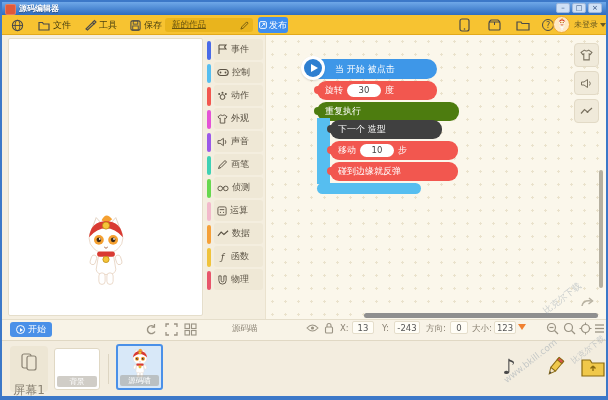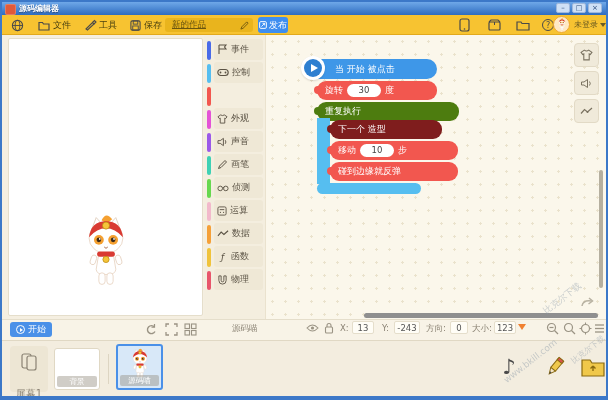--- a/index.html
+++ b/index.html
@@ -29,21 +29,21 @@
   .cat .bar{width:4px;height:19px;border-radius:2px;margin-right:3px;}
   .cat .body{flex:1;height:21px;background:#EFE8D6;border-radius:3px;display:flex;align-items:center;gap:3px;padding-left:3px;font-size:9px;color:#5A5244;}
   .c0{background:#4A6BE8}.c1{background:#56BEF0}.c2{background:#F2574F}.c3{background:#E453D6}
   .c4{background:#9B59E8}.c5{background:#3FD1B4}.c6{background:#67D84F}.c7{background:#F2B9CB}
   .c8{background:#F5A038}.c9{background:#F0C33C}.c10{background:#E8566B}
   .fx{font-size:9px;font-style:italic;color:#5A5244;width:11px;text-align:center;}
   
   .workspace{left:264px;top:33px;width:340px;height:284px;background:#FBF7EB;background-image:radial-gradient(circle,#EAE2CC 1px,transparent 1.3px);background-size:13px 13px;}
   .block{position:absolute;height:19px;border-radius:9px;color:#fff;font-size:9px;display:flex;align-items:center;padding:0 8px;box-sizing:border-box;gap:4px;cursor:grab;white-space:nowrap;}
   .block:before{content:'';position:absolute;left:-3px;top:5px;width:8px;height:8px;border-radius:50%;background:inherit;}
-  .b-blue{background:#3E97E8}.b-red{background:#F2574F}.b-lblue{background:#4d7c0f}.b-mag{background:#7f1d1d}
+  .b-blue{background:#3E97E8}.b-red{background:#F2574F}.b-lblue{background:#4d7c0f}.b-mag{background:#404040}
   .hat{left:303px;top:57px;width:132px;height:20px;padding-left:30px;border-radius:10px;}
   .play-circle{left:299px;top:54px;width:24px;height:24px;background:#fff;border-radius:50%;box-shadow:0 1px 2px #0002;cursor:pointer;}
   .play-circle .inner{position:absolute;left:3px;top:3px;width:18px;height:18px;background:#2E7FD0;border-radius:50%;}
   .play-circle .tri{position:absolute;left:10px;top:8px;width:0;height:0;border-left:7px solid #fff;border-top:4px solid transparent;border-bottom:4px solid transparent;}
   .oval{background:#fff;color:#444;border-radius:8px;min-width:26px;height:13px;line-height:13px;text-align:center;font-size:8.5px;padding:0 4px;cursor:text;}
   .spine{left:315px;top:116px;width:13px;height:66px;background:#56BEF0;}
   .arm{left:315px;top:181px;width:104px;height:11px;background:#56BEF0;border-radius:6px;}
   .side-btn{width:25px;height:24px;background:#F0EADA;border:1px solid #E2DAC6;border-radius:4px;display:flex;align-items:center;justify-content:center;box-sizing:border-box;cursor:pointer;}
   .vscroll{left:597px;top:168px;width:4px;height:118px;background:#B5AF9F;border-radius:2px;cursor:pointer;}
   .hscroll{left:362px;top:311px;width:234px;height:5px;background:#8F8F8F;border-radius:3px;cursor:pointer;}
@@ -52,21 +52,21 @@
   .startbtn{left:8px;top:320px;width:42px;height:15px;background:#4A90E8;border-radius:3px;color:#fff;font-size:9px;display:flex;align-items:center;justify-content:center;gap:3px;cursor:pointer;}
   .ring-play{width:9px;height:9px;border:1px solid #fff;border-radius:50%;position:relative;box-sizing:border-box;}
   .ring-play:after{content:'';position:absolute;left:2.5px;top:1.5px;border-left:3.5px solid #fff;border-top:2px solid transparent;border-bottom:2px solid transparent;}
   .slabel{font-size:8.5px;color:#8A8273;top:321px;}
   .sval{top:319px;height:13px;background:#FFFDF6;border:1px solid #E5DECB;border-radius:2px;font-size:8.5px;color:#555;text-align:center;line-height:12px;box-sizing:border-box;cursor:text;}
   .warn{left:516px;top:322px;width:0;height:0;border-left:4px solid transparent;border-right:4px solid transparent;border-top:6px solid #F08030;cursor:pointer;}
   .gicon{cursor:pointer;}
   
   .bottom{left:0;top:338px;width:604px;height:58px;background:#F3EDDF;border-top:1px solid #E0D8C4;box-sizing:border-box;}
   .screen-card{left:8px;top:344px;width:38px;height:46px;background:#EDE6D4;border-radius:4px;text-align:center;cursor:pointer;}
-  .screen-card .lbl{font-size:10px;color:#8A8273;margin-top:11px;}
+  .screen-card .lbl{font-size:12px;color:#8A8273;margin-top:6px;}
   .thumb{top:346px;width:46px;height:42px;background:#fff;border:1px solid #E0D8C4;border-radius:3px;box-sizing:border-box;cursor:pointer;overflow:hidden;}
   .thumb .band{position:absolute;left:2px;right:2px;bottom:2px;height:11px;background:rgba(150,145,130,.45);border-radius:2px;color:#fff;font-size:7.5px;text-align:center;line-height:11px;}
   .thumb.sel{left:114px;top:342px;width:47px;height:46px;background:#D8E8F8;border:2px solid #4A90E8;}
   .vdiv{left:106px;top:352px;width:1px;height:30px;background:#DDD5C2;}
   .bigbtn{top:350px;width:30px;height:30px;display:flex;align-items:center;justify-content:center;cursor:pointer;}
   .music-glyph{font-size:21px;color:#4A4A4A;}
   
   .wm{color:#8C9AA8;opacity:.45;font-size:9px;transform:rotate(-38deg);pointer-events:none;white-space:nowrap;}
   svg{overflow:visible;}
 </style>
@@ -204,20 +204,29 @@
           <svg width="12" height="9" viewBox="0 0 12 9">
             <rect x="0.8" y="1.5" width="10.4" height="6" rx="3" fill="none" stroke="#5A5244" stroke-width="1.1"></rect>
             <circle cx="3.5" cy="4.5" r="0.9" fill="#5A5244"></circle>
             <circle cx="8.5" cy="4.5" r="0.9" fill="#5A5244"></circle>
           </svg>
           <span>控制</span>
         </div>
     </div>
     <div class="cat">
       <div class="bar c2"></div>
+      <div class="body">
+          <svg width="11" height="11" viewBox="0 0 11 11">
+            <circle cx="5.5" cy="7" r="2.4" fill="none" stroke="#5A5244" stroke-width="1"></circle>
+            <circle cx="2.2" cy="4" r="1" fill="#5A5244"></circle>
+            <circle cx="5.5" cy="2.8" r="1" fill="#5A5244"></circle>
+            <circle cx="8.8" cy="4" r="1" fill="#5A5244"></circle>
+          </svg>
+          <span>动作</span>
+        </div>
     </div>
     <div class="cat">
       <div class="bar c3"></div>
       <div class="body">
           <svg width="11" height="10" viewBox="0 0 12 11">
             <path d="M4 1 L1 3 L2.5 5 L3.5 4.5 V10 H8.5 V4.5 L9.5 5 L11 3 L8 1 Q6 2.5 4 1 Z" fill="none" stroke="#5A5244" stroke-width="1"></path>
           </svg>
           <span>外观</span>
         </div>
     </div>

